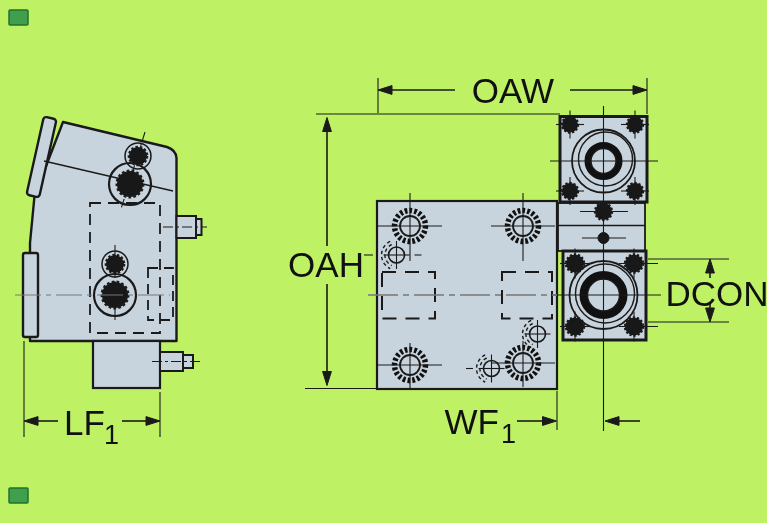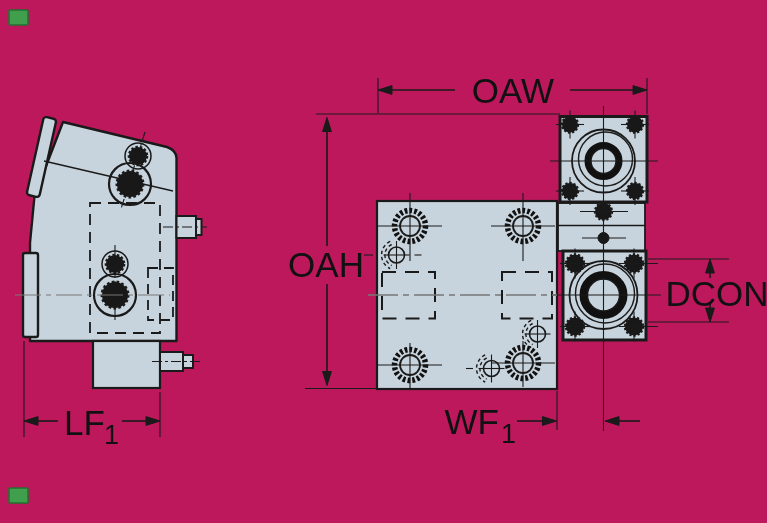--- a/index.html
+++ b/index.html
@@ -1,16 +1,16 @@
 <!DOCTYPE html>
 <html><head>
 <meta charset="utf-8">
 <style>
   html,body{margin:0;padding:0;background:#fff;}
-  .stage{position:relative;width:767px;height:523px;background:#be185d;overflow:hidden;}
+  .stage{position:relative;width:767px;height:523px;background:#bef264;overflow:hidden;}
   svg{display:block;}
   text{font-family:"Liberation Sans","DejaVu Sans",sans-serif;fill:#111;}
   .dimtxt{font-size:35px;}
   .subtxt{font-size:27px;}
 </style>
 </head>
 <body>
 
 <div class="stage">
 <svg width="767" height="523" viewBox="0 0 767 523">

